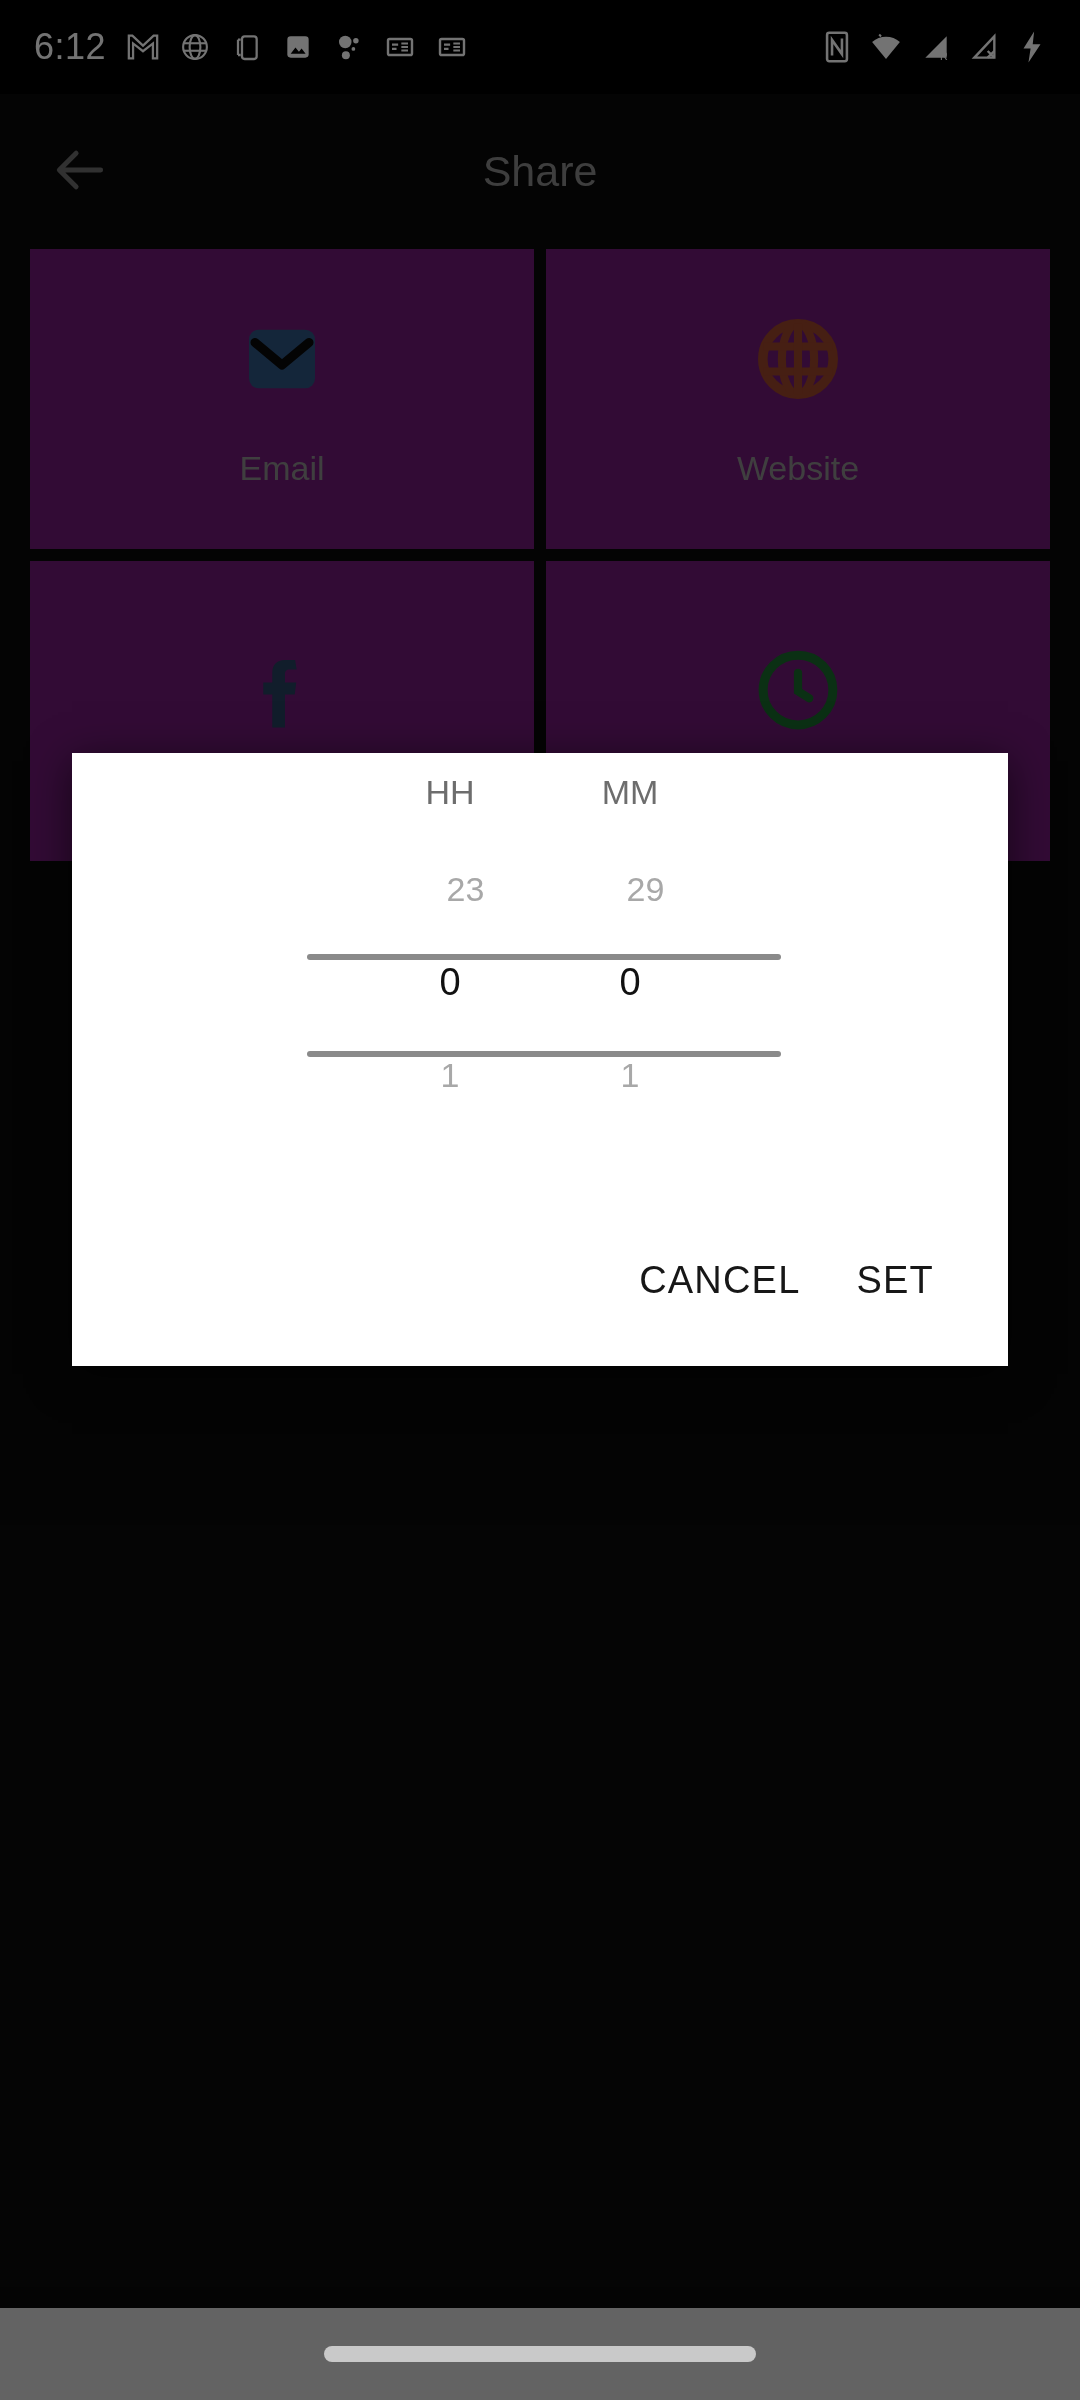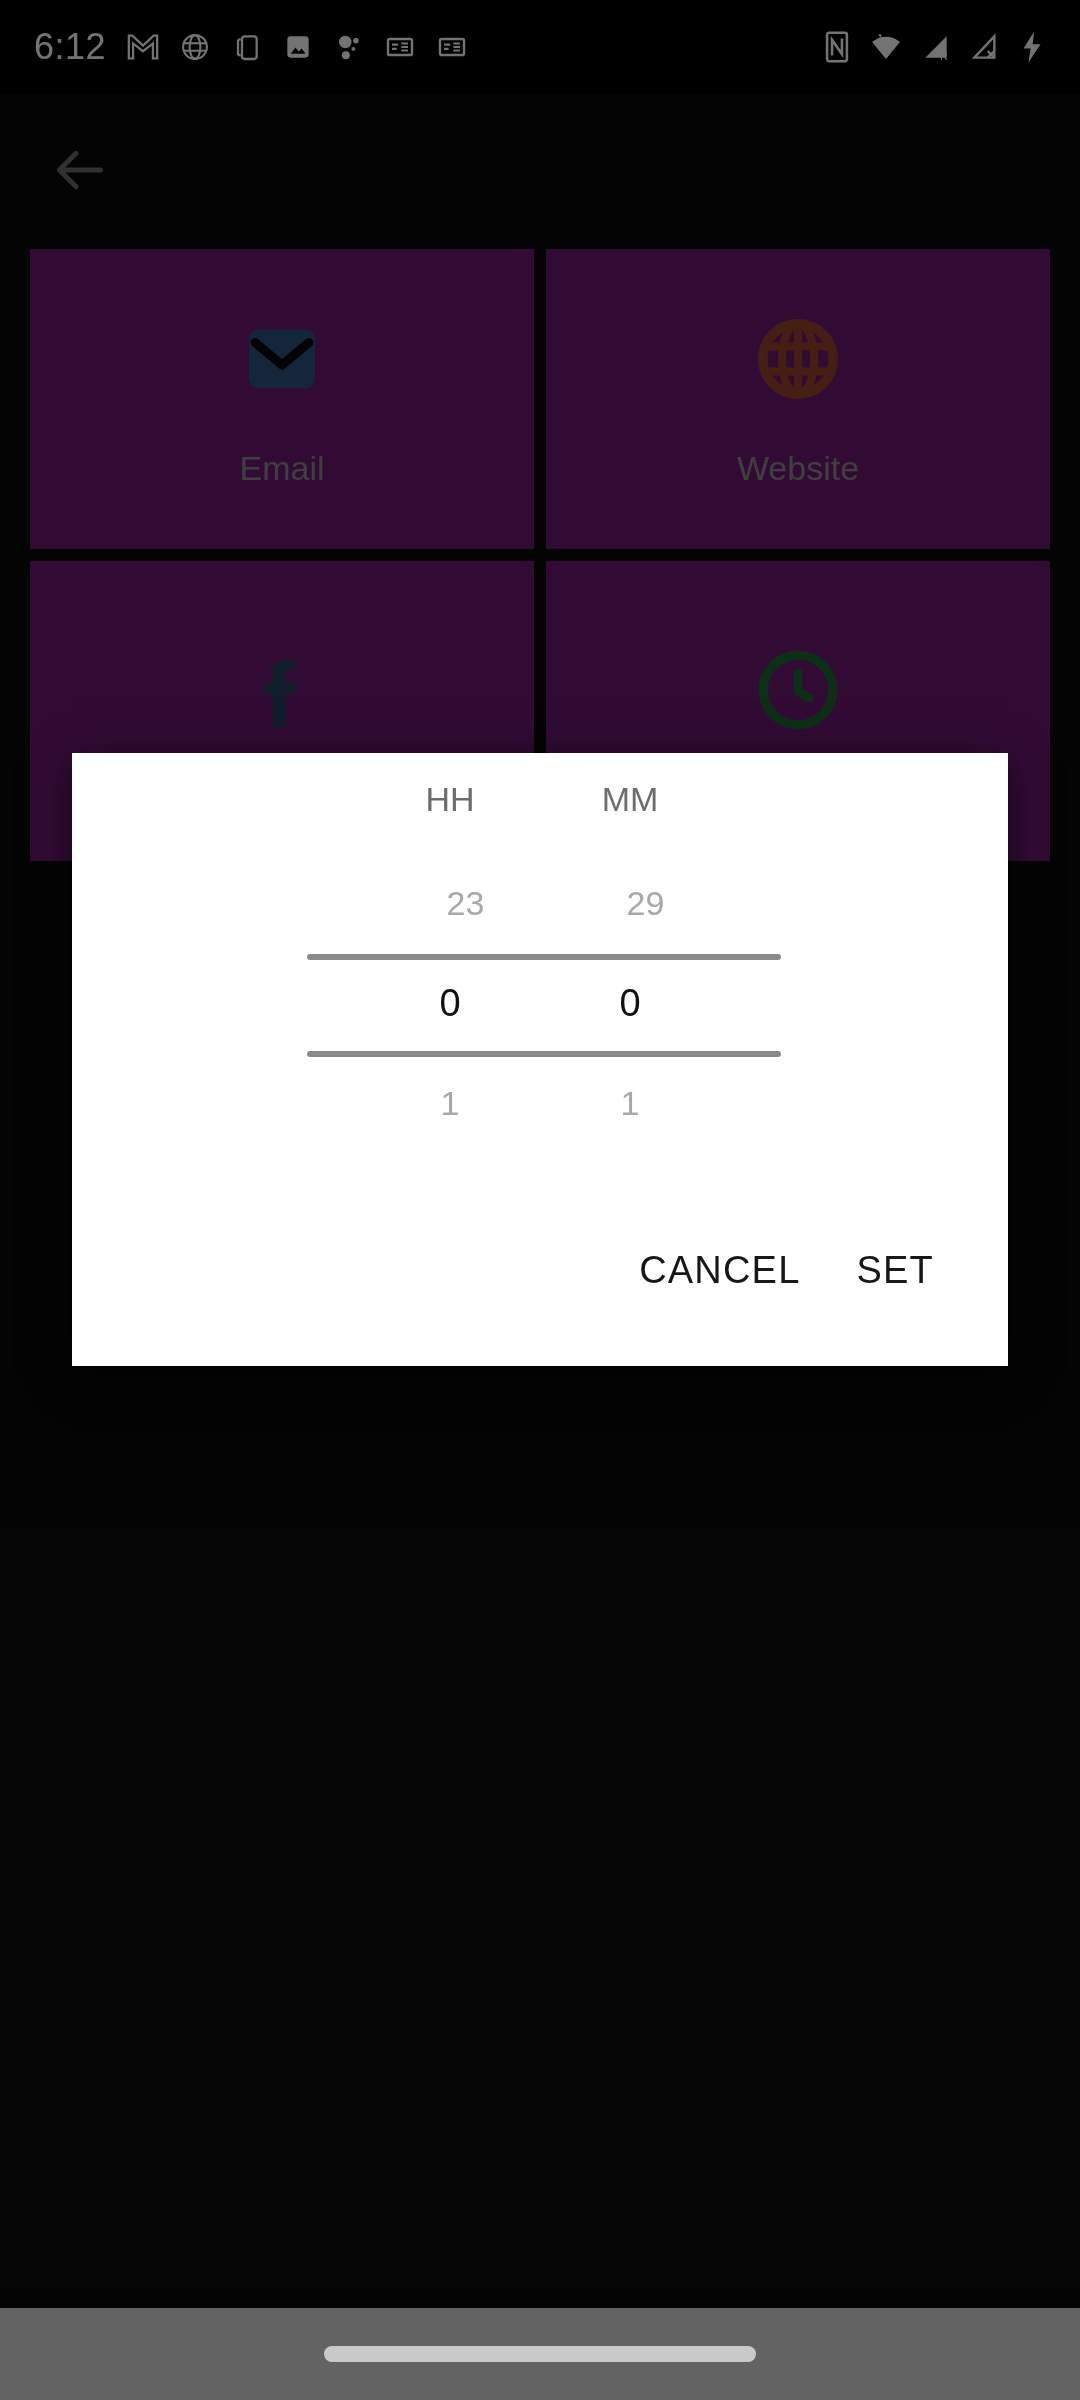--- a/index.html
+++ b/index.html
@@ -69,41 +69,41 @@
     box-shadow:0 8px 40px rgba(0,0,0,0.6);
   }
   .dlg-title{
     font-size:42px; color:#e04a3e; font-weight:400;
     padding:52px 0 0 54px;
   }
   .picker{
     position:relative; margin-top:14px; height:400px;
   }
   .pk-col{
-    width:180px; text-align:center;margin-top:7px;
+    width:180px; text-align:center;
   }
   .pk-head{ font-size:34px; color:#6d6d6d; }
   .pk-dim{ font-size:34px; color:#a8a8a8; }
   .pk-sel{ font-size:38px; color:#111; }
 
   .pk-row{ display:flex; justify-content:center; }
   .r-head{ margin-top:20px; }
   .r-prev{ margin-top:58px;padding-left:31px; }
   .r-sel { margin-top:52px; }
   .r-next{ margin-top:52px; }
 
   .pk-line{
     position:absolute; left:235px; width:474px; height:6px;
     background:#8a8a8a; border-radius:3px;
   }
   .pk-line.top{ top:181px; }
   .pk-line.bot{ top:278px; }
 
   .dlg-actions{
-    position:absolute; left:0; bottom:18px; width:100%;
+    position:absolute; left:0; bottom:8px; width:100%;
     display:flex; justify-content:flex-end; align-items:center;
     gap:56px; padding:0 74px 56px 16px;
   }
   .dlg-btn{
     background:none; border:none; cursor:pointer;
     font-family:"Liberation Sans", sans-serif;
     font-size:38px; color:#171717; letter-spacing:1.2px;
   }
 
   
@@ -215,20 +215,21 @@
 
   <div class="app">
     <div class="appbar">
       <div class="back-btn">
         <span>
           <svg width="62" height="62" viewBox="0 0 24 24">
               <path d="M20 12H4.5M10.5 5.5L4 12l6.5 6.5" fill="none" stroke="#6e6e6e" stroke-width="1.9" stroke-linecap="round" stroke-linejoin="round"></path>
             </svg>
         </span>
       </div>
+      <div class="appbar-title">Share</div>
     </div>
 
     <div class="grid">
       <div class="card">
         <span class="card-ico">
           <svg width="90" height="90" viewBox="0 0 24 24">
               <rect x="3.2" y="4.2" width="17.6" height="15.6" rx="2.6" fill="#2e5481"></rect>
               <path d="M4.8 7.6L12 13.6l7.2-6" fill="none" stroke="#0a0a0a" stroke-width="2.4" stroke-linecap="round" stroke-linejoin="round"></path>
             </svg>
         </span>

